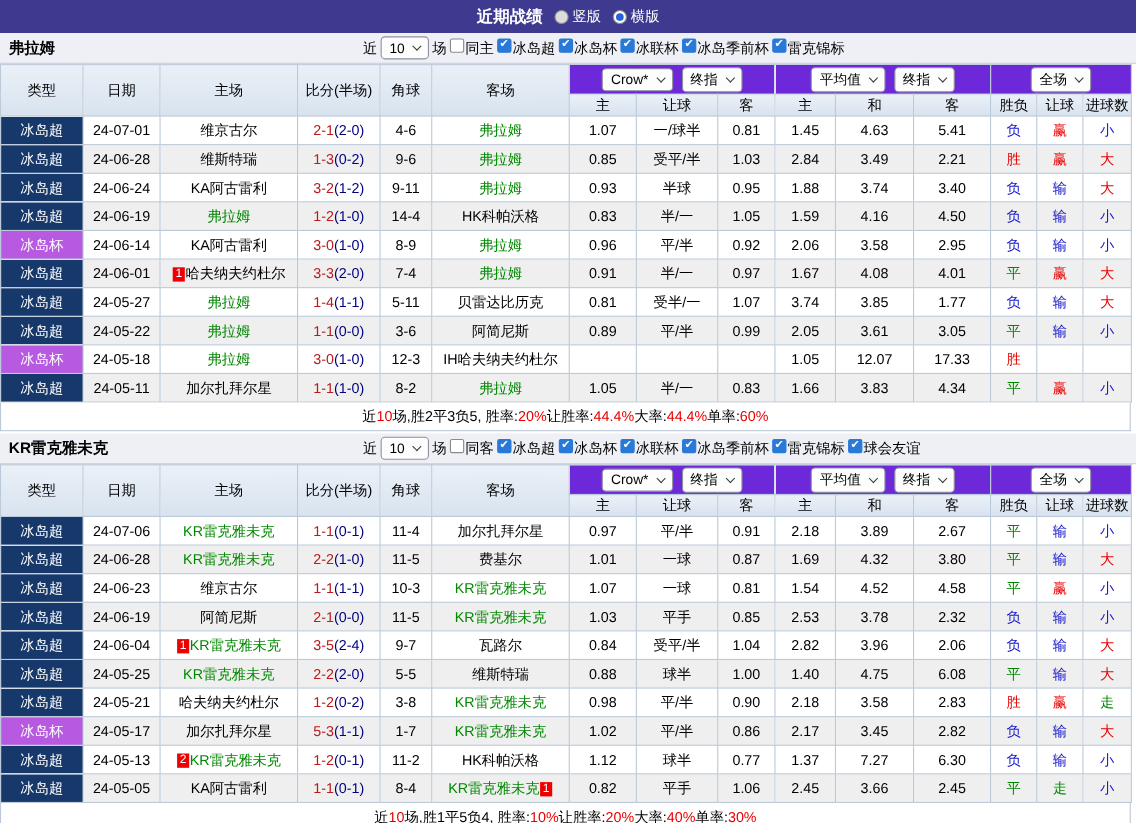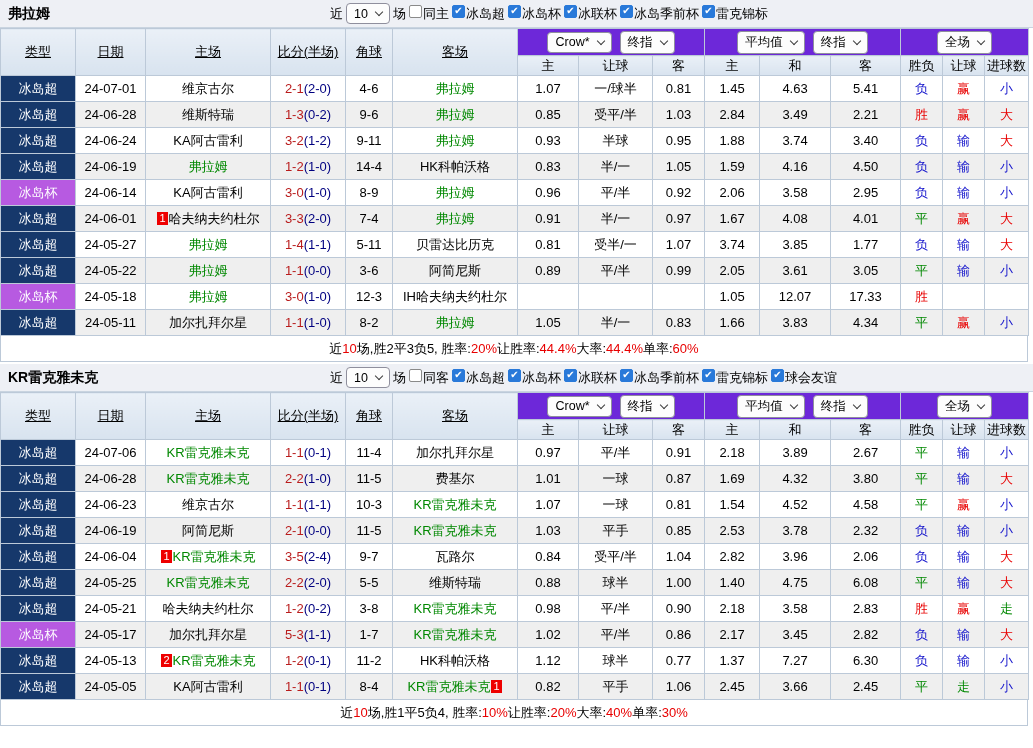--- a/index.html
+++ b/index.html
@@ -50,21 +50,20 @@
     width: 6px; height: 6px; border-right: 1.6px solid #3c3c3c; border-bottom: 1.6px solid #3c3c3c;
     transform: rotate(45deg); margin-left: 8px; margin-top: -3px; flex: none;
   }
 
   
   table { border-collapse: collapse; table-layout: fixed; width: 1028px; margin-left: 0; }
   th, td { border: 1px solid #bcc9d8; overflow: hidden; white-space: nowrap; text-align: center; }
   thead th { font-weight: normal; font-size: 13px; }
   .h-left {
     background: linear-gradient(#eaf0f7, #d8e3ef);
-    text-decoration: underline;
   }
   .h-sel { background: #6d28d9; height: 27px; }
   .h-sub th { background: linear-gradient(#eaf0f7, #d8e3ef); height: 20px; }
   .sel-wrap { display: flex; align-items: center; justify-content: center; gap: 8px; }
   tbody td { height: 26px; font-size: 13px; }
   tbody tr:nth-child(even) td { background: #efefef; }
   tbody tr:nth-child(odd) td { background: #ffffff; }
   tbody td.c-type.t-super { background: #16386b; color: #fff; }
   tbody td.c-type.t-cup   { background: #b75ae1; color: #fff; }
   tbody td.c-crow { background: #fdf4ee; }
@@ -86,20 +85,33 @@
     background: #fff; margin-bottom: 2px;
   }
   .summary .k { color: #000; }
   .summary .r { color: #e80000; }
 </style>
 </head>
 <body>
 
 <div class="page">
 
+  <div class="topbar">
+    <span class="topbar-title">近期战绩</span>
+    <label class="radio-item">
+      <span class="radio off"></span>
+      <span>竖版</span>
+    </label>
+    <label class="radio-item">
+      <span class="radio on">
+          <span class="dot"></span>
+        </span>
+      <span>横版</span>
+    </label>
+  </div>
 
   <div>
     <div class="filter-bar">
       <span class="team-name">弗拉姆</span>
       <div class="filter-controls">
         <span>近</span>
         <span class="sel">
           <span>10</span>
           <span class="chev"></span>
         </span>

